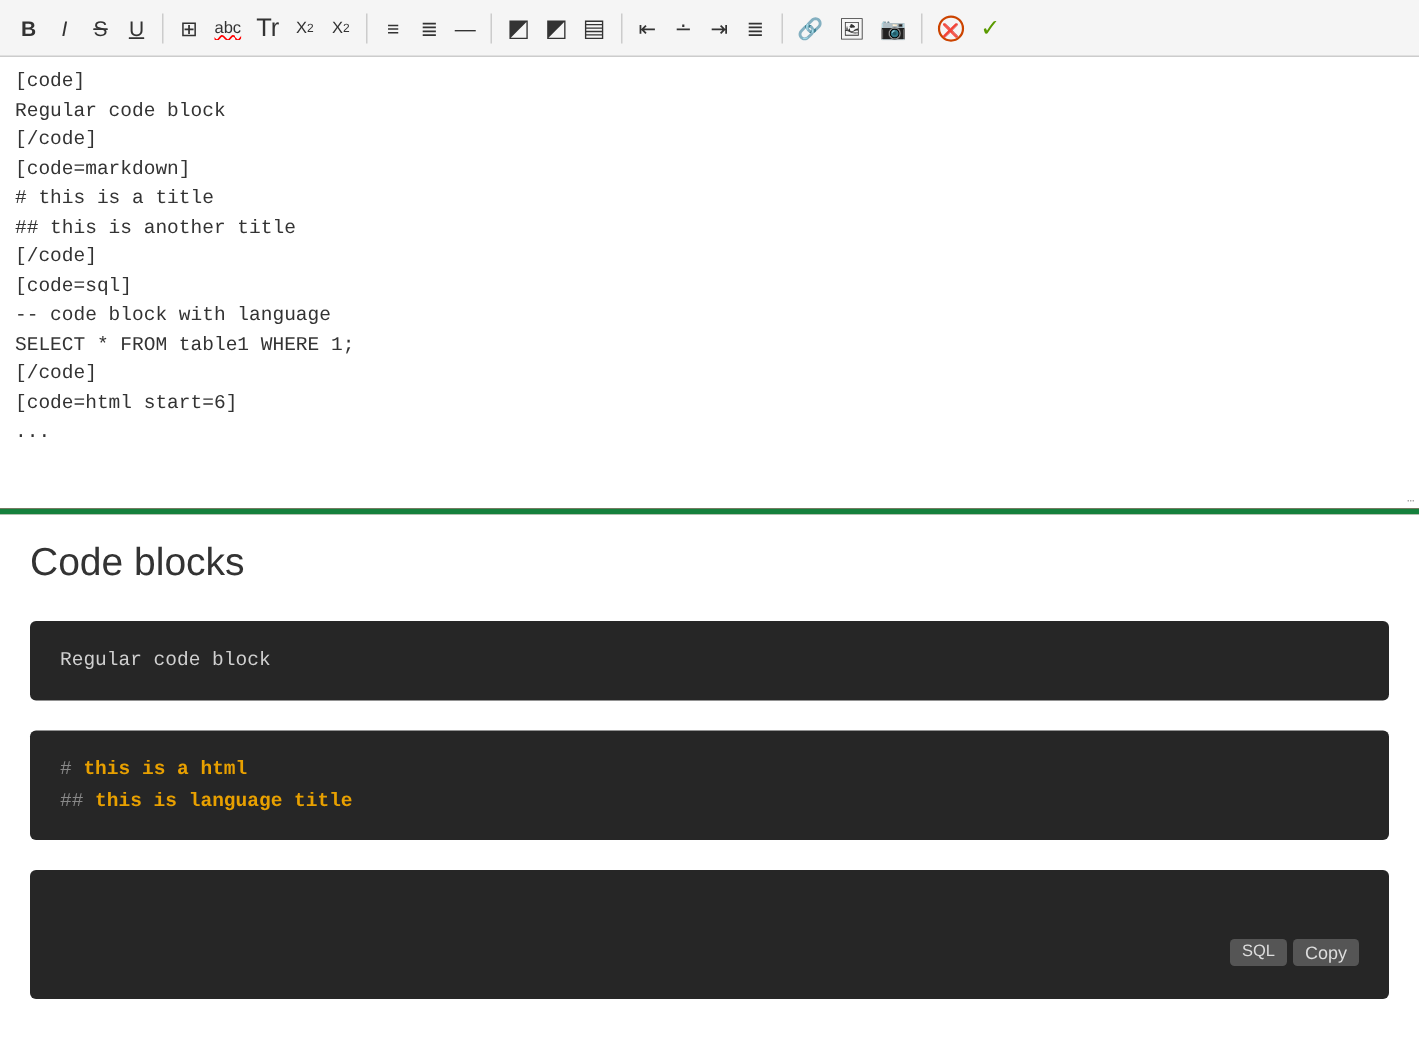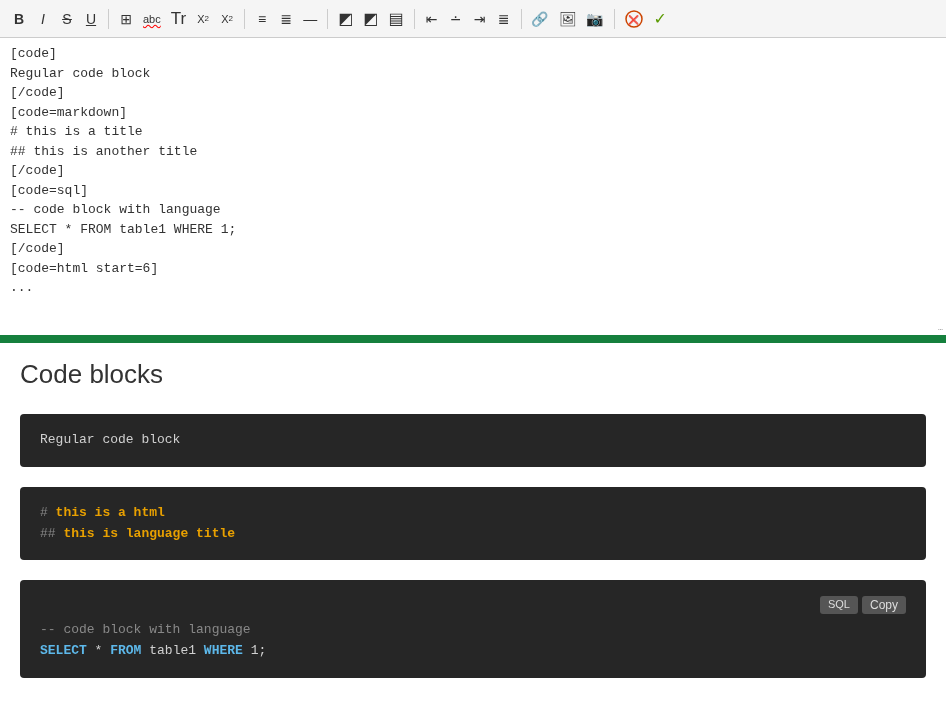--- a/index.html
+++ b/index.html
@@ -45,21 +45,21 @@
       margin: 0 4px;
     }
     .toolbar-btn.bold { font-weight: bold; }
     .toolbar-btn.italic { font-style: italic; }
     .toolbar-btn.strike { text-decoration: line-through; }
     .toolbar-btn.underline { text-decoration: underline; }
 
     
     .editor-area {
       background: #7f1d1d;
-      border-bottom: 8px solid #15803d;
+      border-bottom: 4px solid #15803d;
       flex: 0 0 auto;
       height: 305px;
       position: relative;
       overflow: hidden;
     }
     .editor-content {
       width: 100%;
       height: 100%;
       padding: 6px 10px;
       font-family: 'Courier New', monospace;
@@ -135,20 +135,21 @@
       font-weight: bold;
     }
     .code-block .sql-plain {
       color: #d0d0d0;
     }
     .code-block-header {
       display: flex;
       justify-content: flex-end;
       gap: 4px;
       margin-bottom: 6px;
+      margin-top: 30px;
     }
     .lang-badge {
       background: #555;
       color: #ddd;
       font-size: 11px;
       padding: 2px 8px;
       border-radius: 3px;
     }
     .copy-btn {
       background: #555;
@@ -246,17 +247,15 @@
 <span class="markdown-hash">## </span><span class="markdown-title">this is language title</span></pre>
     </div>
   </div>
 
   <div class="code-block-wrapper">
     <div class="code-block">
       <div class="code-block-header">
         <span class="lang-badge">SQL</span>
         <button class="copy-btn">Copy</button>
       </div>
-      <pre><span class="sql-comment">-- code block with language</span>
-<span class="sql-keyword">SELECT</span><span class="sql-plain"> * </span><span class="sql-keyword">FROM</span><span class="sql-plain"> table1 </span><span class="sql-keyword">WHERE</span><span class="sql-plain"> 1;</span></pre>
     </div>
   </div>
 </div>
 
 </body></html>

